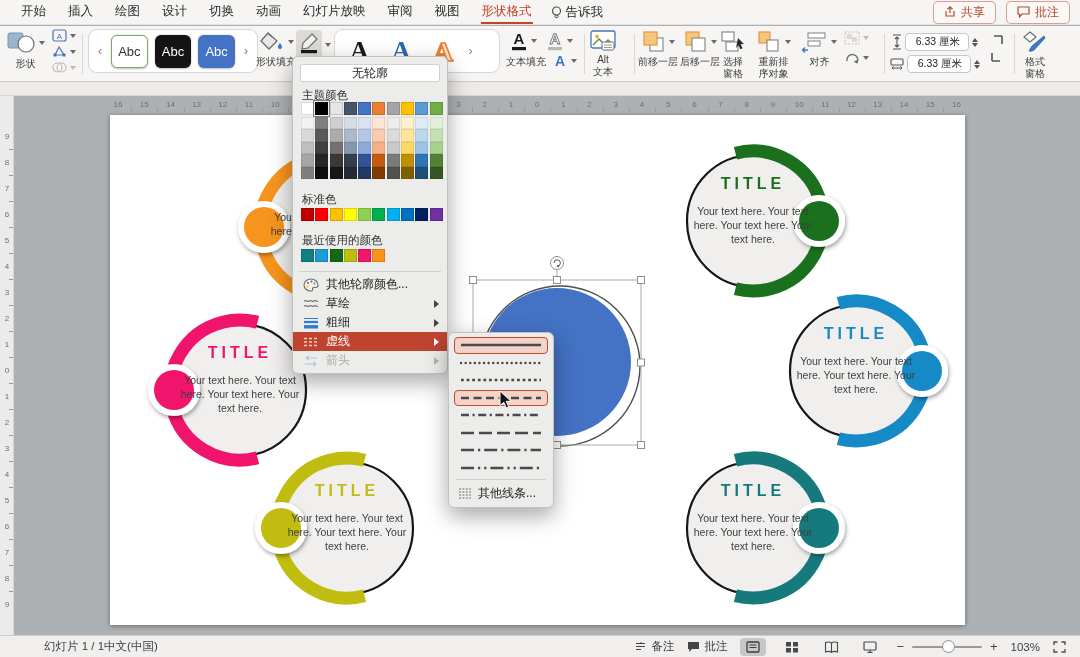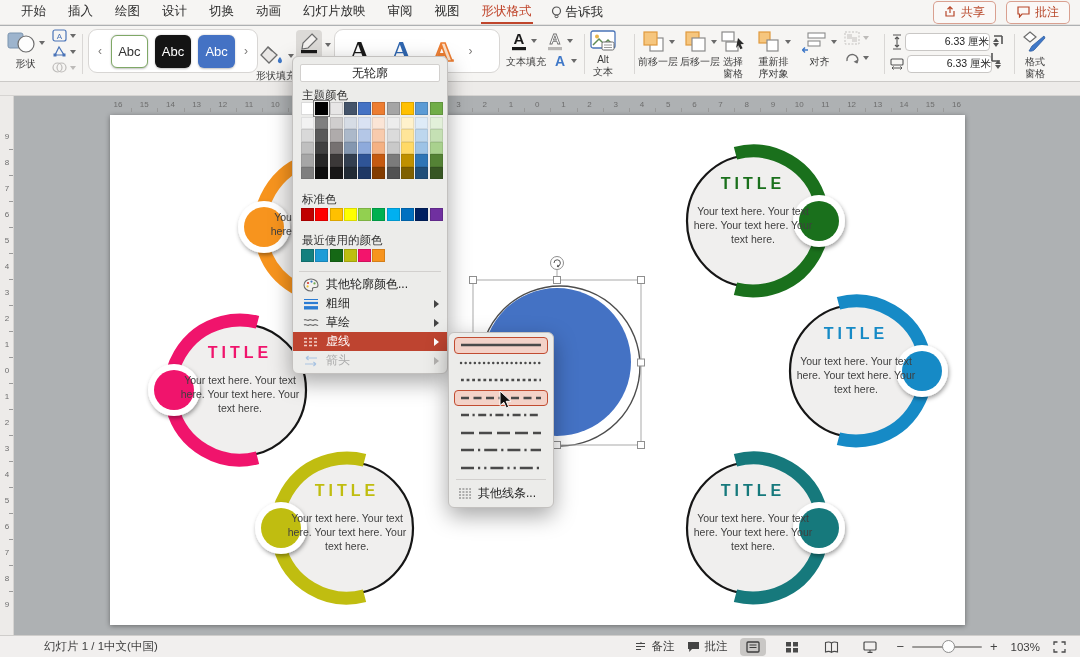--- a/index.html
+++ b/index.html
@@ -20,21 +20,21 @@
   .vsep { position:absolute; top:8px; width:1px; height:40px; background:#d9d7d5; }
   .rlbl { font-size:10px; color:#3c3c3c; text-align:center; white-space:pre-line; line-height:1.15; margin-top:2px; }
   .rgroup { position:absolute; display:flex; flex-direction:column; align-items:center; }
   .chev { width:0; height:0; border-left:3.5px solid transparent; border-right:3.5px solid transparent; border-top:4px solid #6a6a6a; display:inline-block; margin-left:2px; }
   .iconrow { display:flex; align-items:center; gap:1px; }
   .gallery { position:absolute; top:3px; height:44px; background:#fff; border:1px solid #d8d6d4; border-radius:9px; display:flex; align-items:center; gap:7px; padding:0 7px; }
   .gcard { width:37px; height:33px; border-radius:6px; display:flex; align-items:center; justify-content:center; font-size:13px; box-shadow:0 0.5px 2px rgba(0,0,0,.25); }
   .gchev { color:#7c7a78; font-size:12px; padding:0 2px; }
   .pressed { background:#dcdad7; border-radius:4px; }
   .sizerow { display:flex; align-items:center; gap:3px; margin:2px 0; }
-  .sizebox { width:85px; height:18px; background:#fff; border:1px solid #c9c7c5; border-radius:4px; font-size:10.5px; color:#222; display:flex; align-items:center; justify-content:flex-end; padding-right:0; }
+  .sizebox { width:64px; height:18px; background:#fff; border:1px solid #c9c7c5; border-radius:4px; font-size:10.5px; color:#222; display:flex; align-items:center; justify-content:flex-end; padding-right:8px; }
   .stepper { display:flex; flex-direction:column; justify-content:center; gap:1px; }
   .stepper i { width:0; height:0; border-left:3px solid transparent; border-right:3px solid transparent; display:block; }
   .stepper .up { border-bottom:4px solid #555; }
   .stepper .dn { border-top:4px solid #555; }
 
   
   .ruler-h { position:absolute; left:0; top:82px; width:1080px; height:14px; background:#edebe9; border-bottom:1px solid #d6d4d2; z-index:5; }
   .ruler-h-inner { position:absolute; left:110px; top:17px; width:855px; height:14px; }
   .rlblh { position:absolute; top:1px; width:14px; text-align:center; font-size:8px; color:#6d6d6d; }
   .rtick { position:absolute; bottom:1px; width:1px; height:4px; background:#9a9a9a; }
@@ -181,21 +181,21 @@
   <div class="vsep" style="left:82px;"></div>
 
   <div class="gallery" style="left:88px; width:170px;">
     <span class="gchev">‹</span>
     <div class="gcard" style="background:#fff; border:1.5px solid #7fa866; color:#333;">Abc</div>
     <div class="gcard" style="background:#141414; color:#fff;">Abc</div>
     <div class="gcard" style="background:#4472c4; color:#fff;">Abc</div>
     <span class="gchev">›</span>
   </div>
 
-  <div class="rgroup" style="left:256px; top:18px;">
+  <div class="rgroup" style="left:256px; top:4px;">
     <span class="iconrow">
       <svg width="26" height="24" viewBox="0 0 26 24">
           <path d="M9 3l9 8-8 8-8-8z" fill="#e9e7e5" stroke="#6d6d6d" stroke-width="1.3"></path>
           <path d="M9 3l4 4" stroke="#6d6d6d" stroke-width="1.3"></path>
           <path d="M21 13c2 2.6 2.6 4.4 1.4 5.6-1 1-2.8.6-3.4-.8-.5-1.3.4-3 2-4.8z" fill="#3f78c8"></path>
         </svg>
       <span class="chev"></span>
     </span>
     <span class="rlbl">形状填充</span>
   </div>
@@ -696,33 +696,33 @@
           <path d="M8 1C4 1 1 3.7 1 7s3 6 7 6c1.2 0 1.8-.7 1.5-1.6-.3-1 .3-1.9 1.5-1.9h1.8C14.5 9.5 15 8.4 15 7c0-3.3-3-6-7-6z" fill="#f3f1ef" stroke="#6d6d6d" stroke-width="1.1"></path>
           <circle cx="5" cy="5" r="1.1" fill="#d23a2e"></circle>
           <circle cx="8.5" cy="3.6" r="1.1" fill="#3f78c8"></circle>
           <circle cx="11.5" cy="5.4" r="1.1" fill="#6aa84f"></circle>
           <circle cx="4.6" cy="8.4" r="1.1" fill="#f1c232"></circle>
         </svg>
       <span class="txt">其他轮廓颜色...</span>
     </div>
     <div class="dd-item">
       <svg width="16" height="14" viewBox="0 0 16 14">
+          <path d="M1 4c2-1.6 3 1.6 5 0s3 1.6 5 0 3 1.6 4 0" fill="none" stroke="#6d6d6d" stroke-width="1.1"></path>
+          <path d="M1 9c2-1.6 3 1.6 5 0s3 1.6 5 0 3 1.6 4 0" fill="none" stroke="#6d6d6d" stroke-width="1.1"></path>
+        </svg>
+      <span class="txt">草绘</span>
+      <span class="sub"></span>
+    </div>
+    <div class="dd-item">
+      <svg width="16" height="14" viewBox="0 0 16 14">
           <path d="M1 2.5h14" stroke="#2b7cd3" stroke-width="1"></path>
           <path d="M1 6h14" stroke="#2b7cd3" stroke-width="2.2"></path>
           <path d="M1 10.8h14" stroke="#2b7cd3" stroke-width="3.4"></path>
         </svg>
       <span class="txt">粗细</span>
-      <span class="sub"></span>
-    </div>
-    <div class="dd-item">
-      <svg width="16" height="14" viewBox="0 0 16 14">
-          <path d="M1 4c2-1.6 3 1.6 5 0s3 1.6 5 0 3 1.6 4 0" fill="none" stroke="#6d6d6d" stroke-width="1.1"></path>
-          <path d="M1 9c2-1.6 3 1.6 5 0s3 1.6 5 0 3 1.6 4 0" fill="none" stroke="#6d6d6d" stroke-width="1.1"></path>
-        </svg>
-      <span class="txt">草绘</span>
       <span class="sub"></span>
     </div>
     <div class="dd-item hl">
       <svg width="16" height="14" viewBox="0 0 16 14">
           <path d="M1 3.5h14" stroke="#f4cfc6" stroke-width="1.4" stroke-dasharray="3 2"></path>
           <path d="M1 7h14" stroke="#f4cfc6" stroke-width="1.4" stroke-dasharray="3 2"></path>
           <path d="M1 10.5h14" stroke="#f4cfc6" stroke-width="1.4" stroke-dasharray="3 2"></path>
         </svg>
       <span class="txt">虚线</span>
       <span class="sub"></span>

